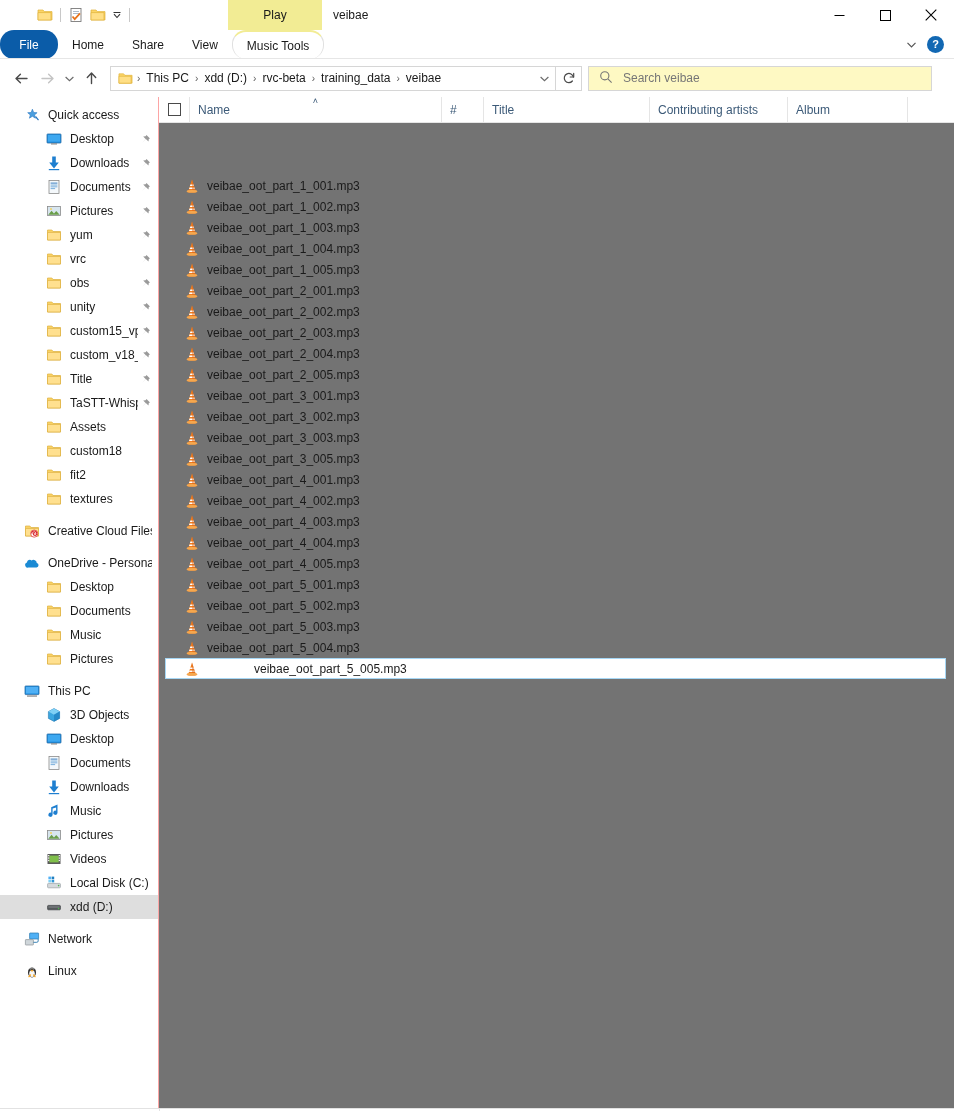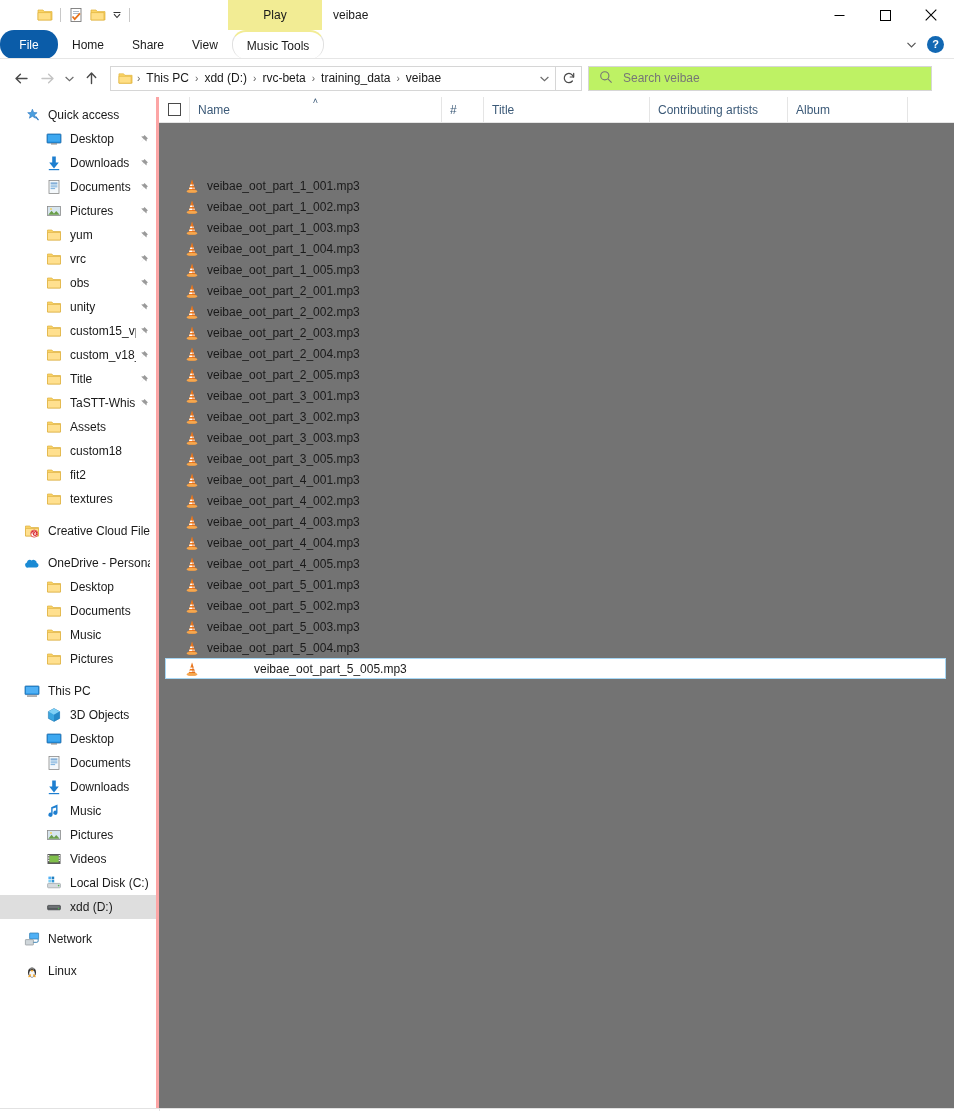--- a/index.html
+++ b/index.html
@@ -138,38 +138,38 @@
   .refreshbtn {
     width: 26px; height: 25px;
     border: 1px solid #d6d6d6;
     border-left: none;
     background: #fff;
     display: flex; align-items: center; justify-content: center;
   }
   .searchbox {
     width: 344px; height: 25px;
     border: 1px solid #d6d6d6;
-    background: #bef264;
+    background: #fef9c3;
     display: flex; align-items: center;
     margin-left: 6px;
     padding-left: 10px;
     gap: 10px;
   }
   .search-ph { font-size: 12px; color: #767676; }
 
   
   .main {
     position: relative;
     height: 1011px;
     display: flex;
     background: #ffffff;
   }
   .navpane {
     width: 159px;
-    border-right: 3px solid #fca5a5;
+    border-right: 1px solid #fca5a5;
     background: #ffffff;
     padding-top: 6px;
     overflow: hidden;
   }
   .nav-item {
     height: 24px;
     display: flex; align-items: center;
     font-size: 12px; color: #1a1a1a;
     padding-right: 6px;
     position: relative;

